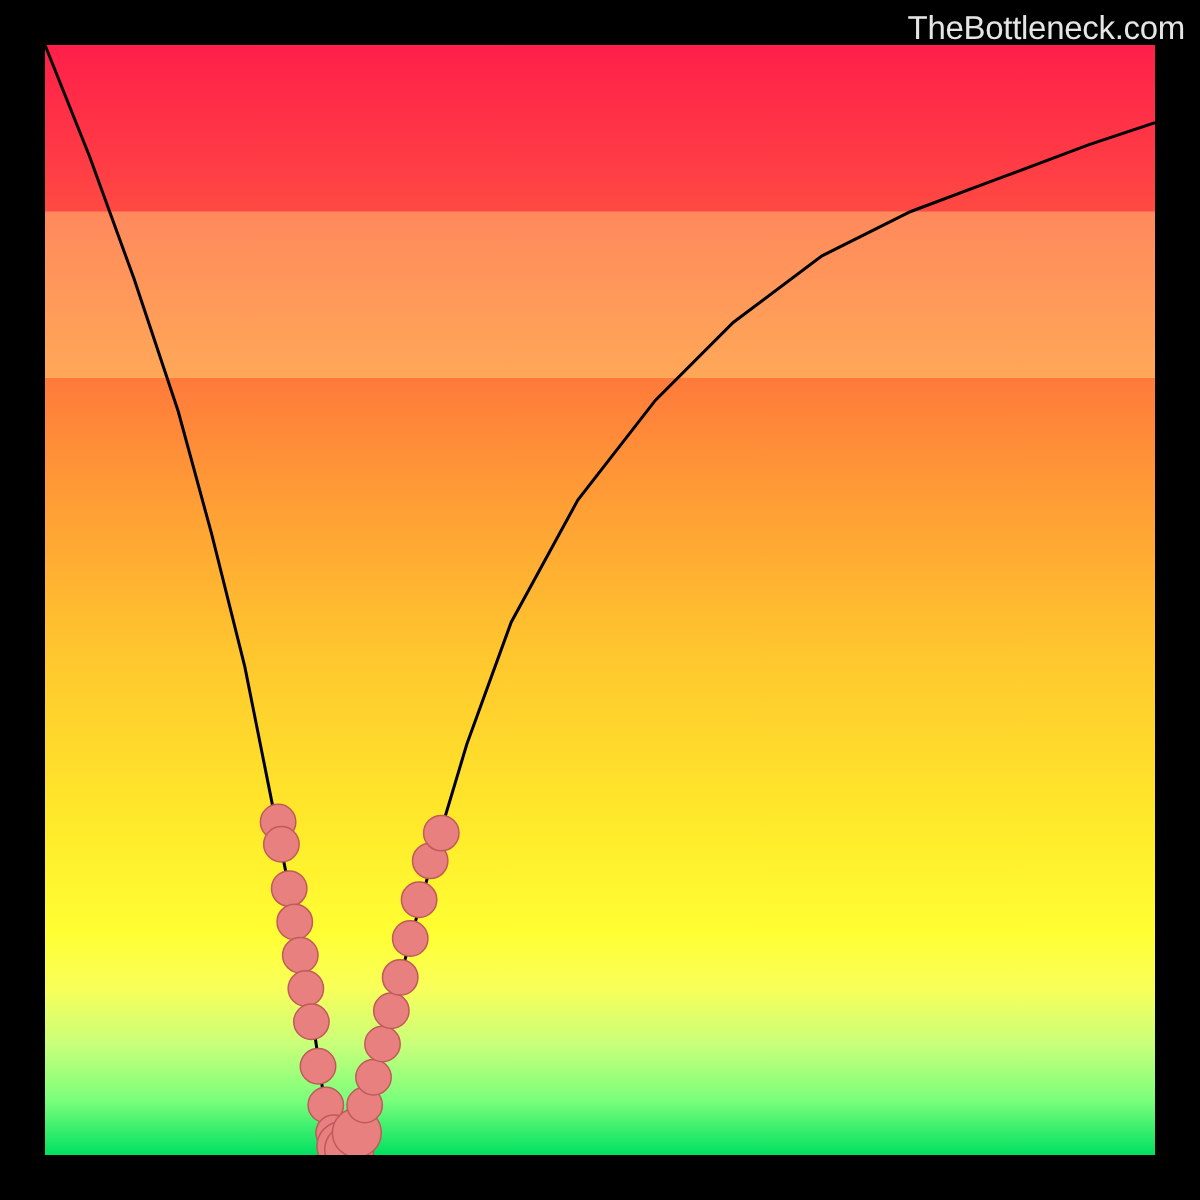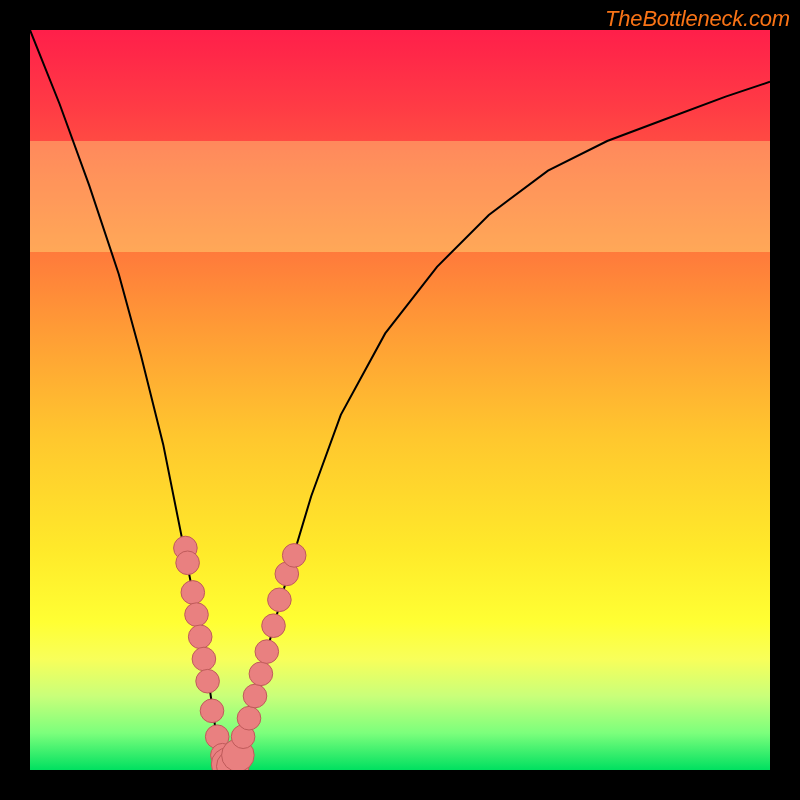--- a/index.html
+++ b/index.html
@@ -48,25 +48,24 @@
   .acceptable-band {
     position: absolute;
     left: 0;
     right: 0;
     background: rgba(255,255,140,0.35);
   }
   .watermark {
     position: absolute;
     top: 6px;
     right: 10px;
-    color: #f97316;
+    color: #e5e5e5;
     font-size: 22px;
     letter-spacing: -0.2px;
     user-select: none;
-    font-style: italic;
   }
 </style>
 </head>
 <body>
 
 <div class="frame">
   <div class="watermark">TheBottleneck.com</div>
 
   <div class="plot-area">
     <div class="acceptable-band" style="top: 111px; height: 111px;"></div>

